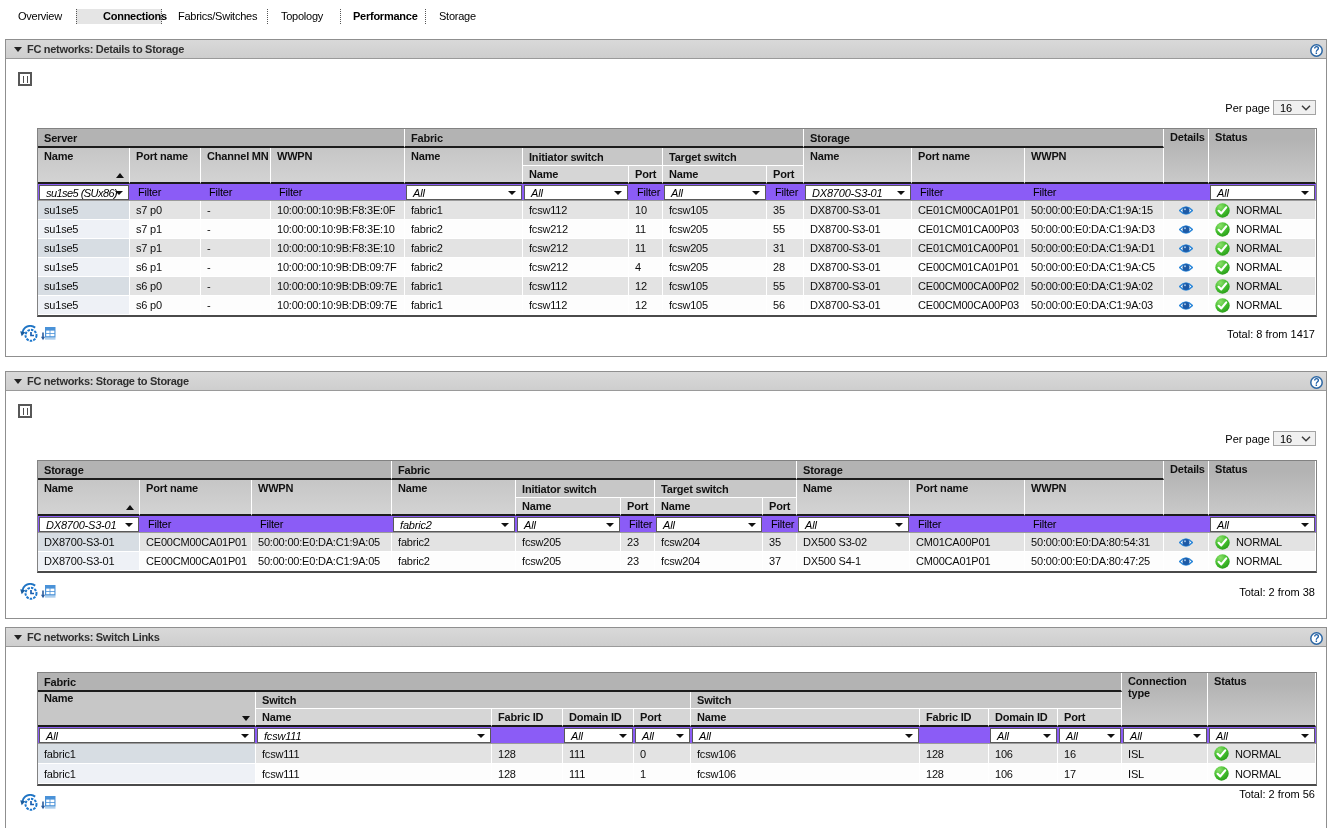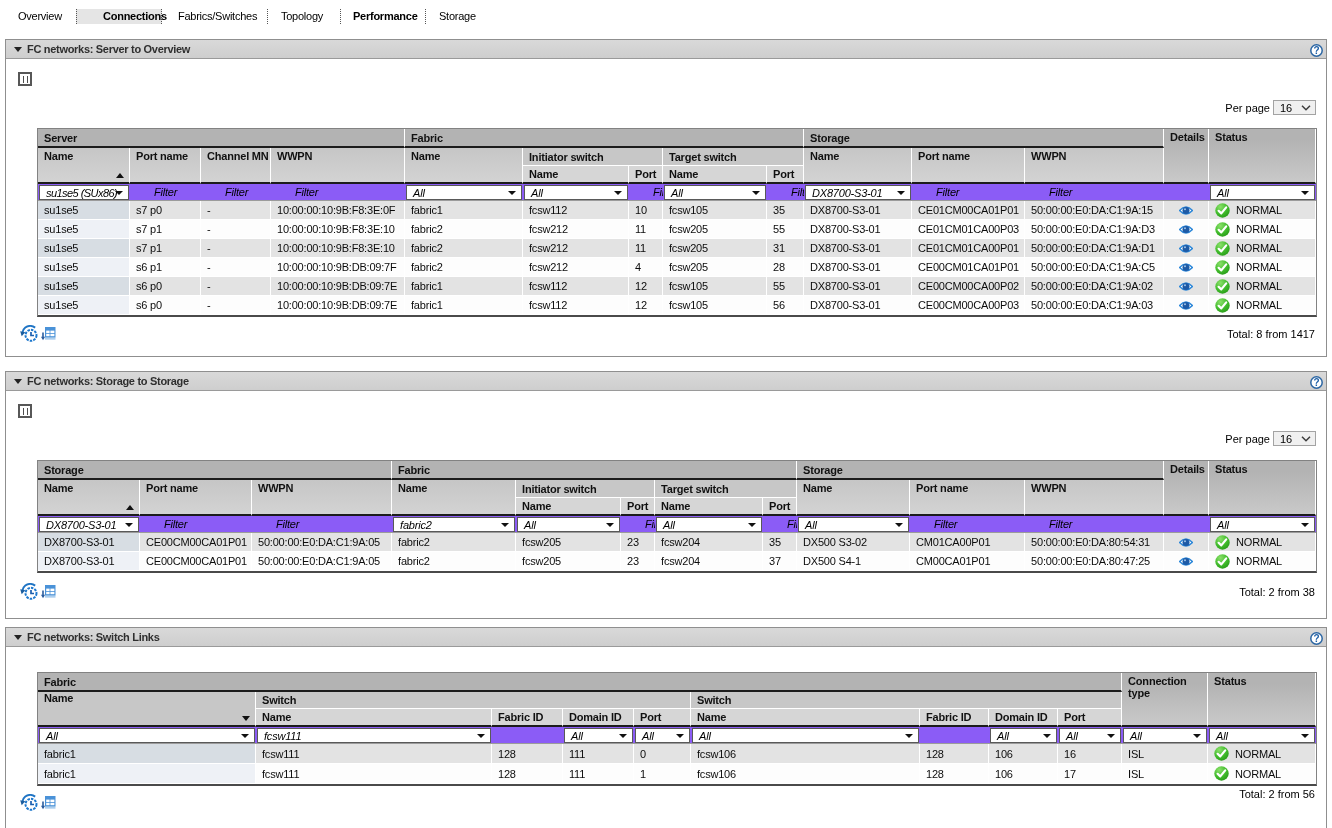--- a/index.html
+++ b/index.html
@@ -23,21 +23,21 @@
 .hA td{height:19px;background:#b3b3b3;border-bottom:2px solid #1c1c1c}
 .hB td{height:18px;background:#c7c7c7;border-bottom:1px solid #fff}
 .hC td{height:18px;background:#d6d6d6;border-bottom:2px solid #1c1c1c}
 td.sp2{background:linear-gradient(#c6c6c6,#d3d3d3);border-bottom:2px solid #1c1c1c;vertical-align:top;padding-top:2px;position:relative}
 td.sp3{background:linear-gradient(#b3b3b3 20%,#c9c9c9);border-bottom:2px solid #1c1c1c;vertical-align:top;padding-top:2px;position:relative}
 .hB td.sp2{height:36px}
 .srt{position:absolute;right:5px;bottom:4px;width:0;height:0}
 .srtup{border-left:4px solid transparent;border-right:4px solid transparent;border-bottom:5px solid #111}
 .srtdn{border-left:4px solid transparent;border-right:4px solid transparent;border-top:5px solid #111}
 .fr td{height:17px;background:#8b5cf6;border-bottom:1px solid #9b9b9b;padding:0}
-.fr td.fi{font-style:italic;padding-left:24px;color:#000}
+.fr td.fi{padding-left:8px;color:#000}
 .fsel{height:15px;margin:0 1px;border:1px solid #595959;background:#fff;font-style:italic;font-size:11px;color:#000;padding:1px 14px 0 6px;position:relative;overflow:hidden;white-space:nowrap}
 .fsel i{position:absolute;right:5px;top:5px;width:0;height:0;border-left:4px solid transparent;border-right:4px solid transparent;border-top:4.5px solid #111;font-style:normal}
 .dr td{height:19px;padding:0 0 0 6px;color:#0c0c0c;border-right:1px solid #fff;border-bottom:1px solid #fff}
 .dr0 td{background:#e3e3e3}
 .dr1 td{background:#fdfdfd}
 .dr0 td.c1{background:#d7dde3}
 .dr1 td.c1{background:#eef1f6}
 .st{display:inline-block;vertical-align:middle}
 .stxt{display:inline-block;vertical-align:middle;margin-left:6px}
 .icons{position:absolute;left:17px}
@@ -55,21 +55,21 @@
 <div class="tabtext" style="left:178px;font-weight:normal">Fabrics/Switches</div>
 <div class="tabtext" style="left:281px;font-weight:normal">Topology</div>
 <div class="tabtext" style="left:353px;font-weight:bold">Performance</div>
 <div class="tabtext" style="left:439px;font-weight:normal">Storage</div>
 <div class="sep" style="left:267px"></div>
 <div class="sep" style="left:340px"></div>
 <div class="sep" style="left:425px"></div>
 <div class="panel" style="top:39px;height:318px">
     <div class="phead">
       <div class="ptri"></div>
-      <div class="ptitle">FC networks: Server to Overview</div>
+      <div class="ptitle">FC networks: Details to Storage</div>
       <div class="help"><svg width="13" height="13" viewBox="0 0 13 13">
           <circle cx="6.5" cy="6.5" r="5.7" fill="#fff" stroke="#2c66a3" stroke-width="1.5"></circle>
           <text x="6.6" y="9.8" font-size="10" font-weight="bold" fill="#1d5fa7" text-anchor="middle" font-family="Liberation Sans">?</text>
         </svg></div>
     </div>
     <div class="pause" style="left:12px;top:32px"></div>
     <div class="perpage" style="right:56px;top:62px">Per page</div>
     <div class="ppsel" style="right:10px;top:60px">16<svg width="10" height="6" viewBox="0 0 10 6">
         <path d="M1 0.8 L5 4.8 L9 0.8" fill="none" stroke="#3c3c3c" stroke-width="1.5"></path>
       </svg></div>

